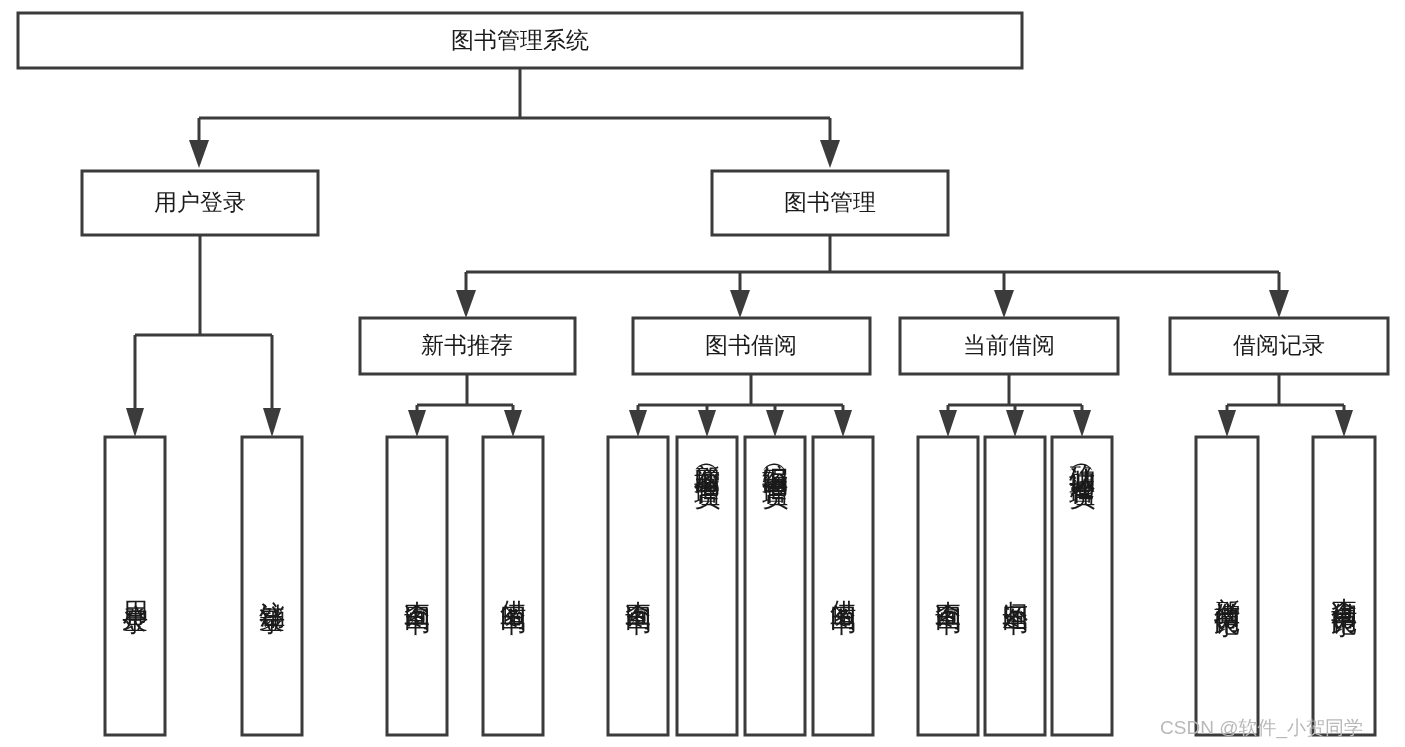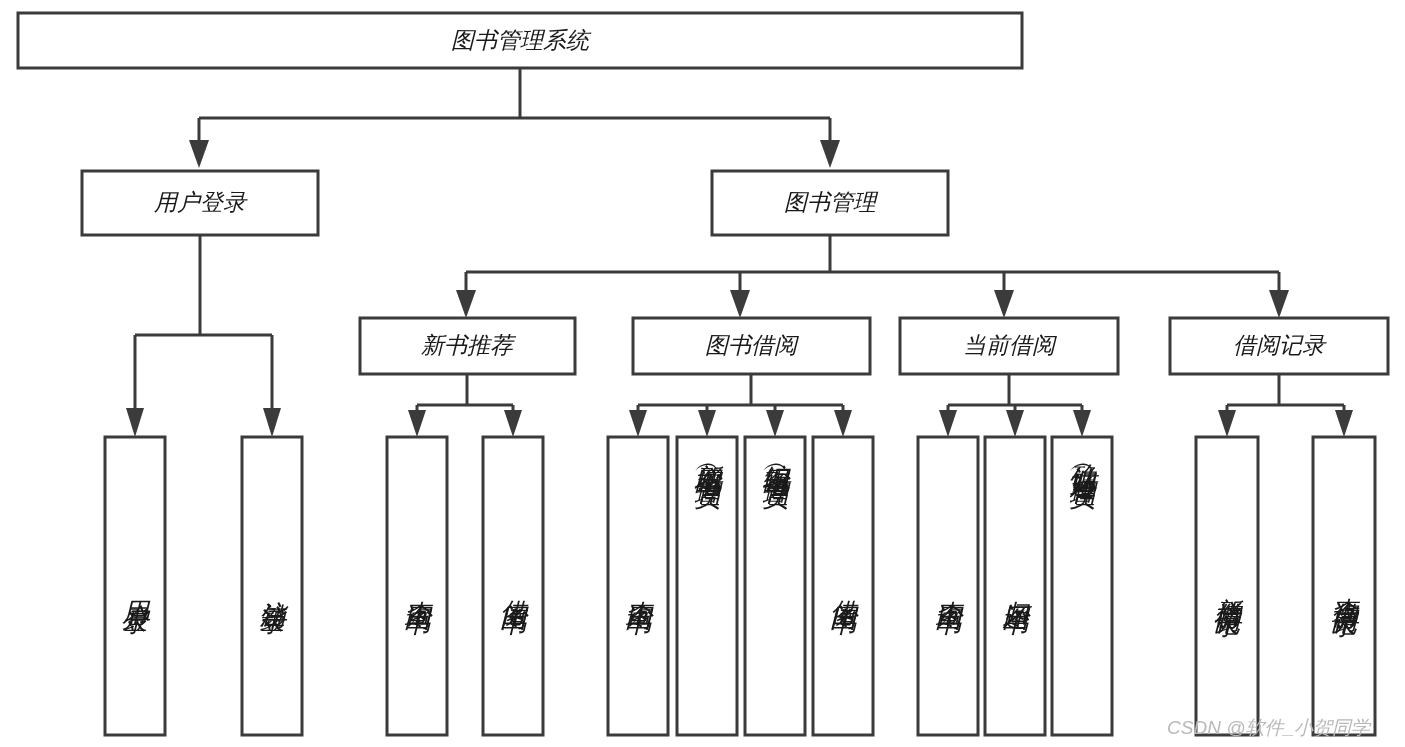--- a/index.html
+++ b/index.html
@@ -11,21 +11,20 @@
     width: 1405px;
     height: 747px;
     font-family: "Liberation Sans", "DejaVu Sans", sans-serif;
     overflow: hidden;
   }
   #diagram-root {
     position: relative;
     width: 1378px;
     height: 747px;
     background: #ffffff;
-    font-style: italic;
   }
   svg.canvas {
     position: absolute;
     left: 0;
     top: 0;
     width: 1405px;
     height: 747px;
   }
   .node-box {
     fill: #ffffff;
@@ -61,21 +60,21 @@
     text-orientation: upright;
     font-family: "Liberation Sans", "DejaVu Sans", sans-serif;
     font-size: 26px;
     line-height: 1.05;
     letter-spacing: 3px;
     color: #1a1a1a;
     white-space: nowrap;
   }
   .watermark {
     position: absolute;
-    right: 8px;
+    right: 15px;
     bottom: 6px;
     font-family: "Liberation Sans", "DejaVu Sans", sans-serif;
     font-size: 19px;
     color: #b9b9b9;
     white-space: nowrap;
   }
 </style>
 </head>
 <body>
 

